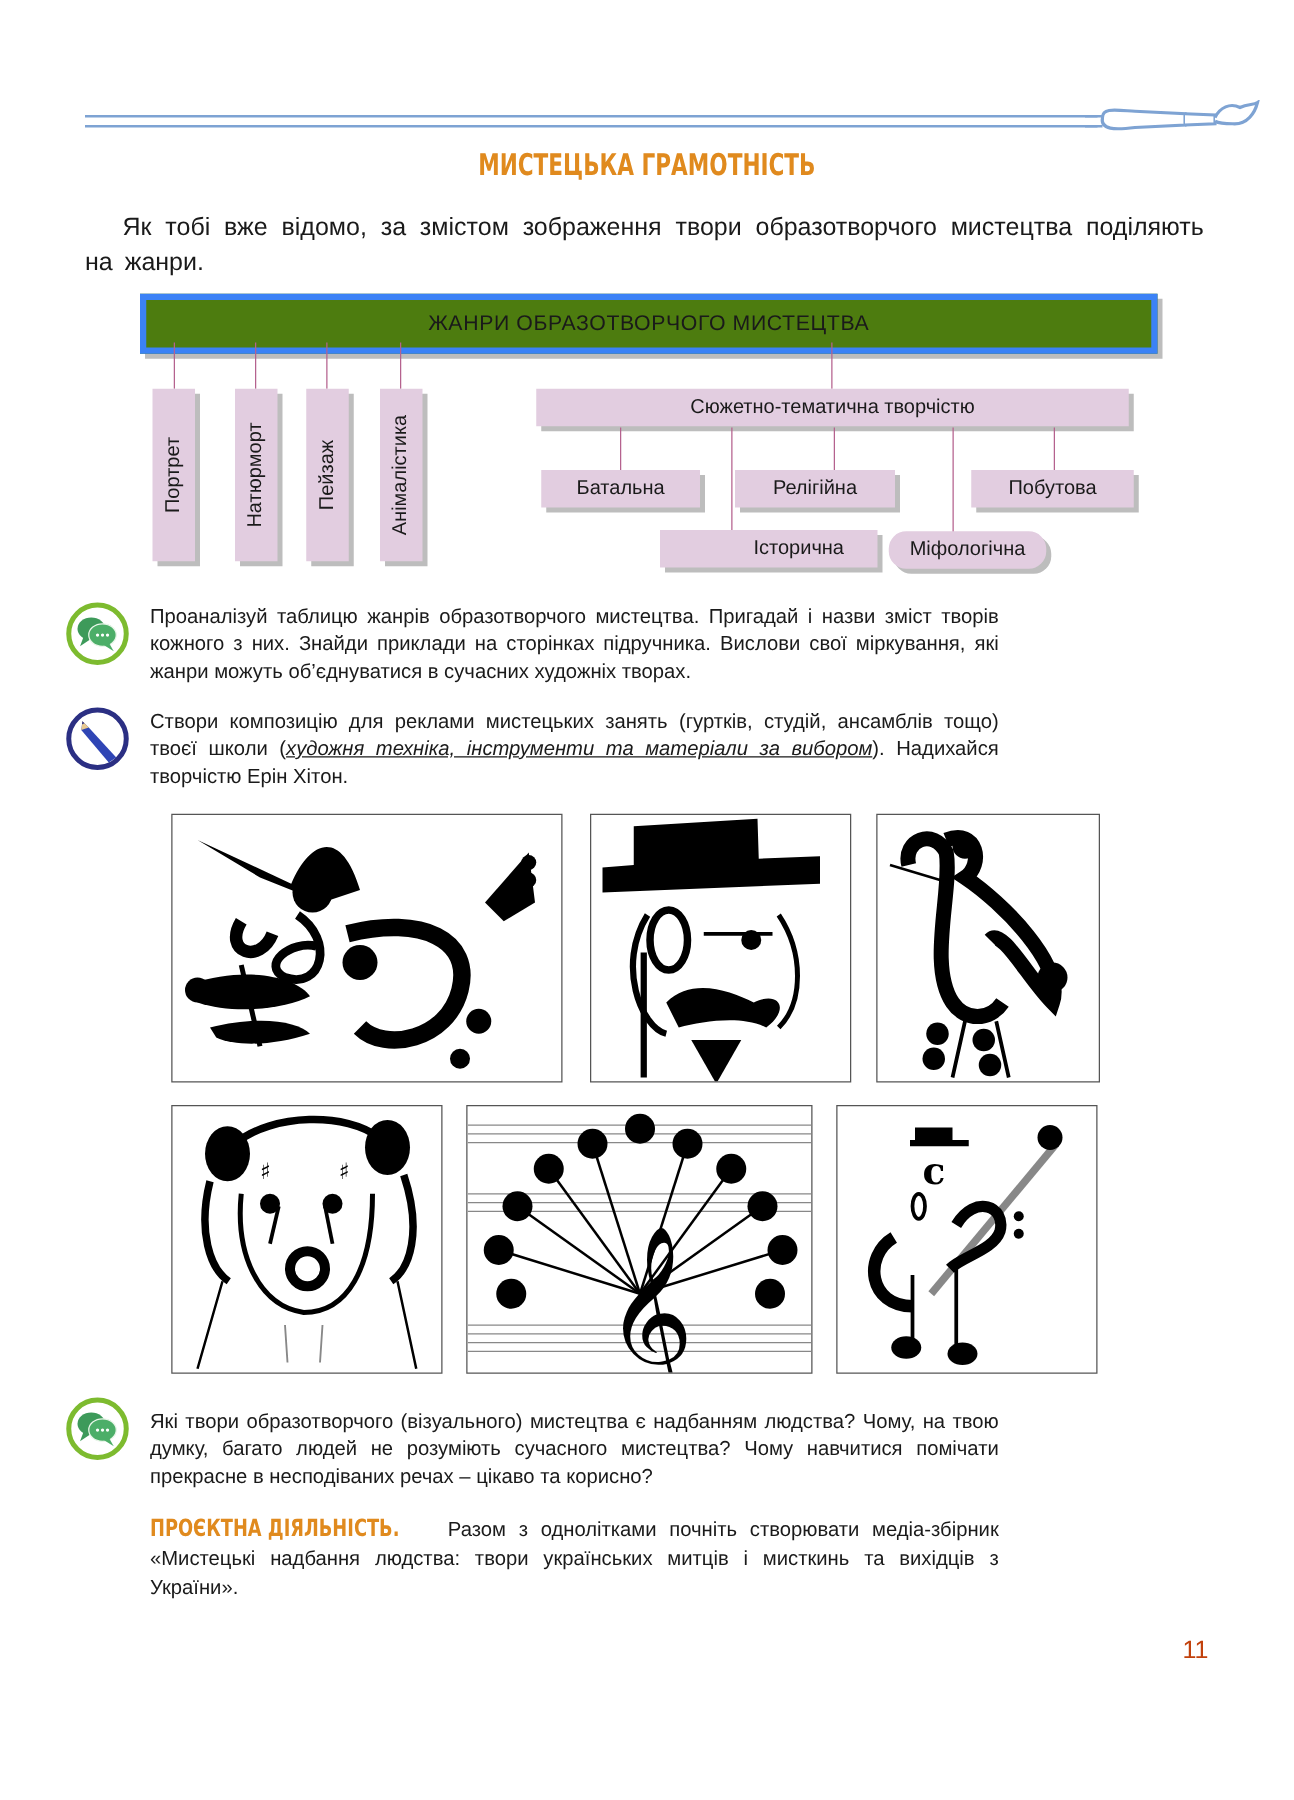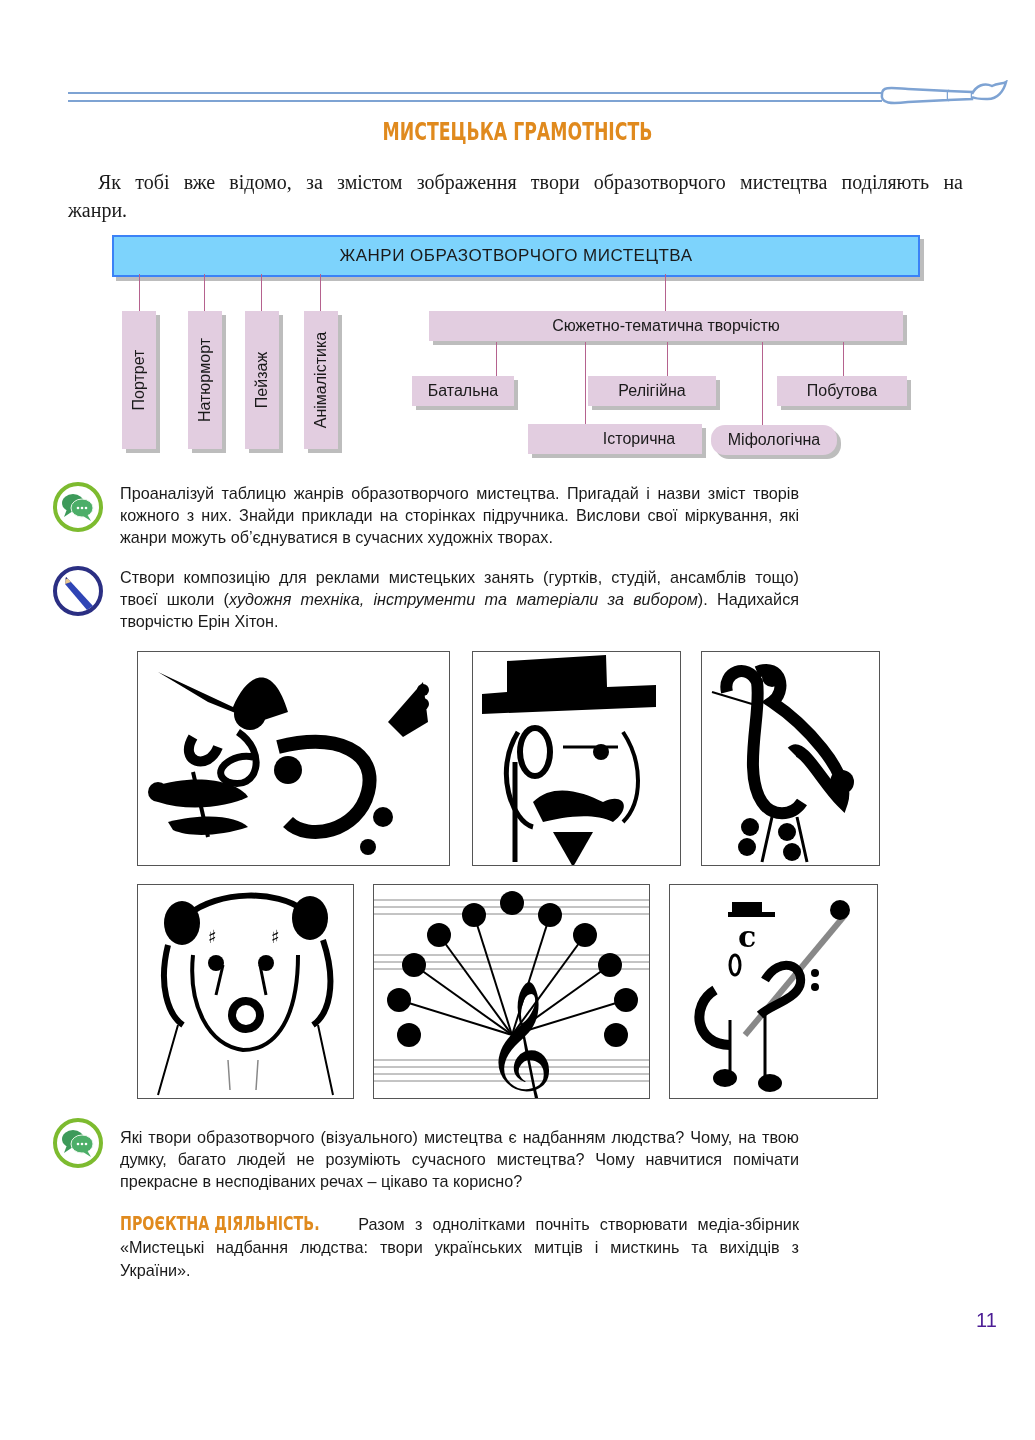--- a/index.html
+++ b/index.html
@@ -1,34 +1,34 @@
 <!DOCTYPE html>
 <html><head>
 <meta charset="utf-8">
 <style>
   html, body { margin:0; padding:0; background:#ffffff; }
   body { width:1035px; height:1440px; position:relative; overflow:hidden; font-family:"Liberation Sans", sans-serif; color:#1a1a1a; }
   
   .rule { position:absolute; left:68px; height:2px; background:#7ea3d3; }
   .brush { position:absolute; left:868px; top:80px; width:140px; height:30px; }
   .section-title { position:absolute; left:0; width:1035px; top:118px; text-align:center; color:#e08a1e; font-family:"DejaVu Sans", sans-serif; font-weight:bold; font-size:24px; letter-spacing:0px; transform:scaleX(0.72); transform-origin:center; }
-  .intro { position:absolute; left:68px; top:168px; width:895px; font-family:Liberation Serif, serif; font-size:20px; line-height:28px; text-align:justify; text-indent:30px; word-spacing:4px; }
+  .intro { position:absolute; left:68px; top:168px; width:895px; font-family:Liberation Sans, sans-serif; font-size:20px; line-height:28px; text-align:justify; text-indent:30px; word-spacing:4px; }
   
-  .d-head { position:absolute; left:112px; top:235px; width:804px; height:38px; background:#7dd3fc; border:2px solid #3b82f6; box-shadow:4px 4px 0 #bdbdbd; display:flex; align-items:center; justify-content:center; font-size:17px; letter-spacing:0.5px; }
+  .d-head { position:absolute; left:112px; top:235px; width:804px; height:38px; background:#4d7c0f; border:5px solid #3b82f6; box-shadow:4px 4px 0 #bdbdbd; display:flex; align-items:center; justify-content:center; font-size:17px; letter-spacing:0.5px; }
   .line { position:absolute; background:#b5628e; width:1px; }
   .vbox { position:absolute; width:34px; height:138px; top:311px; background:#e2cde0; box-shadow:4px 4px 0 #bdbdbd; display:flex; align-items:center; justify-content:center; }
   .vbox span { display:block; transform:rotate(-90deg); white-space:nowrap; font-size:16px; }
   .hbox { position:absolute; height:30px; background:#e2cde0; box-shadow:4px 4px 0 #bdbdbd; display:flex; align-items:center; justify-content:center; font-size:16px; }
   
   .icon-circle { position:absolute; width:50px; height:50px; border-radius:50%; box-sizing:border-box; }
   .task { position:absolute; left:120px; width:679px; font-size:16.2px; line-height:22px; text-align:justify; }
-  .task i { font-style:italic; }
+  .task i { font-style:italic;text-decoration:underline; }
   .img-frame { position:absolute; border:1.5px solid #555; background:#fff; box-sizing:border-box; overflow:hidden; }
   .project-title { color:#e08a1e; font-family:"DejaVu Sans", sans-serif; font-weight:bold; font-size:19px; display:inline-block; transform:scaleX(0.75); transform-origin:left; margin-right:-38px; }
-  .page-num { position:absolute; left:946px; top:1309px; color:#4c1d95; font-size:20px;margin-left:30px; }
+  .page-num { position:absolute; left:946px; top:1309px; color:#c2410c; font-size:20px; }
 </style>
 </head>
 <body>
 
 <div class="rule" style="top:92px; width:810px;"></div>
 <div class="rule" style="top:100px; width:810px;"></div>
 <svg class="brush" viewBox="0 0 140 30">
   <path d="M0 13 H14 M0 21 H14" stroke="#7ea3d3" stroke-width="2" fill="none"></path>
   <path d="M14 14 C14 6, 24 8, 40 9 L80 11 L80 20 L40 22 C24 24, 12 24, 14 14 Z" fill="#fff" stroke="#7ea3d3" stroke-width="2.5"></path>
   <path d="M80 11 L104 12 L104 19 L80 20" fill="#fff" stroke="#7ea3d3" stroke-width="2.5"></path>
@@ -62,21 +62,21 @@
     </div>
 
   <div class="hbox" style="left:429px; top:311px; width:474px;">Сюжетно-тематична творчістю</div>
 
   <div class="line" style="left:496px; top:342px; height:35px;"></div>
   <div class="line" style="left:585px; top:342px; height:83px;"></div>
   <div class="line" style="left:667px; top:342px; height:35px;"></div>
   <div class="line" style="left:762px; top:342px; height:84px;"></div>
   <div class="line" style="left:843px; top:342px; height:35px;"></div>
 
-  <div class="hbox" style="left:412px; top:376px; width:102px;">Батальна</div>
+  <div class="hbox" style="left:433px; top:376px; width:127px;">Батальна</div>
   <div class="hbox" style="left:528px; top:424px; width:126px;padding-left:48px;">Історична</div>
   <div class="hbox" style="left:588px; top:376px; width:128px;">Релігійна</div>
   <div class="hbox" style="left:711px; top:425px; width:126px;border-radius:14px;">Міфологічна</div>
   <div class="hbox" style="left:777px; top:376px; width:130px;">Побутова</div>
 </div>
 
 <div class="icon-circle" style="left:53px; top:482px; border:4px solid #7dbb2f;">
   <svg width="42" height="42" viewBox="0 0 42 42">
     <ellipse cx="16" cy="17" rx="11" ry="9" fill="#3d9a5a"></ellipse>
     <path d="M10 23 L7 31 L16 25 Z" fill="#3d9a5a"></path>

